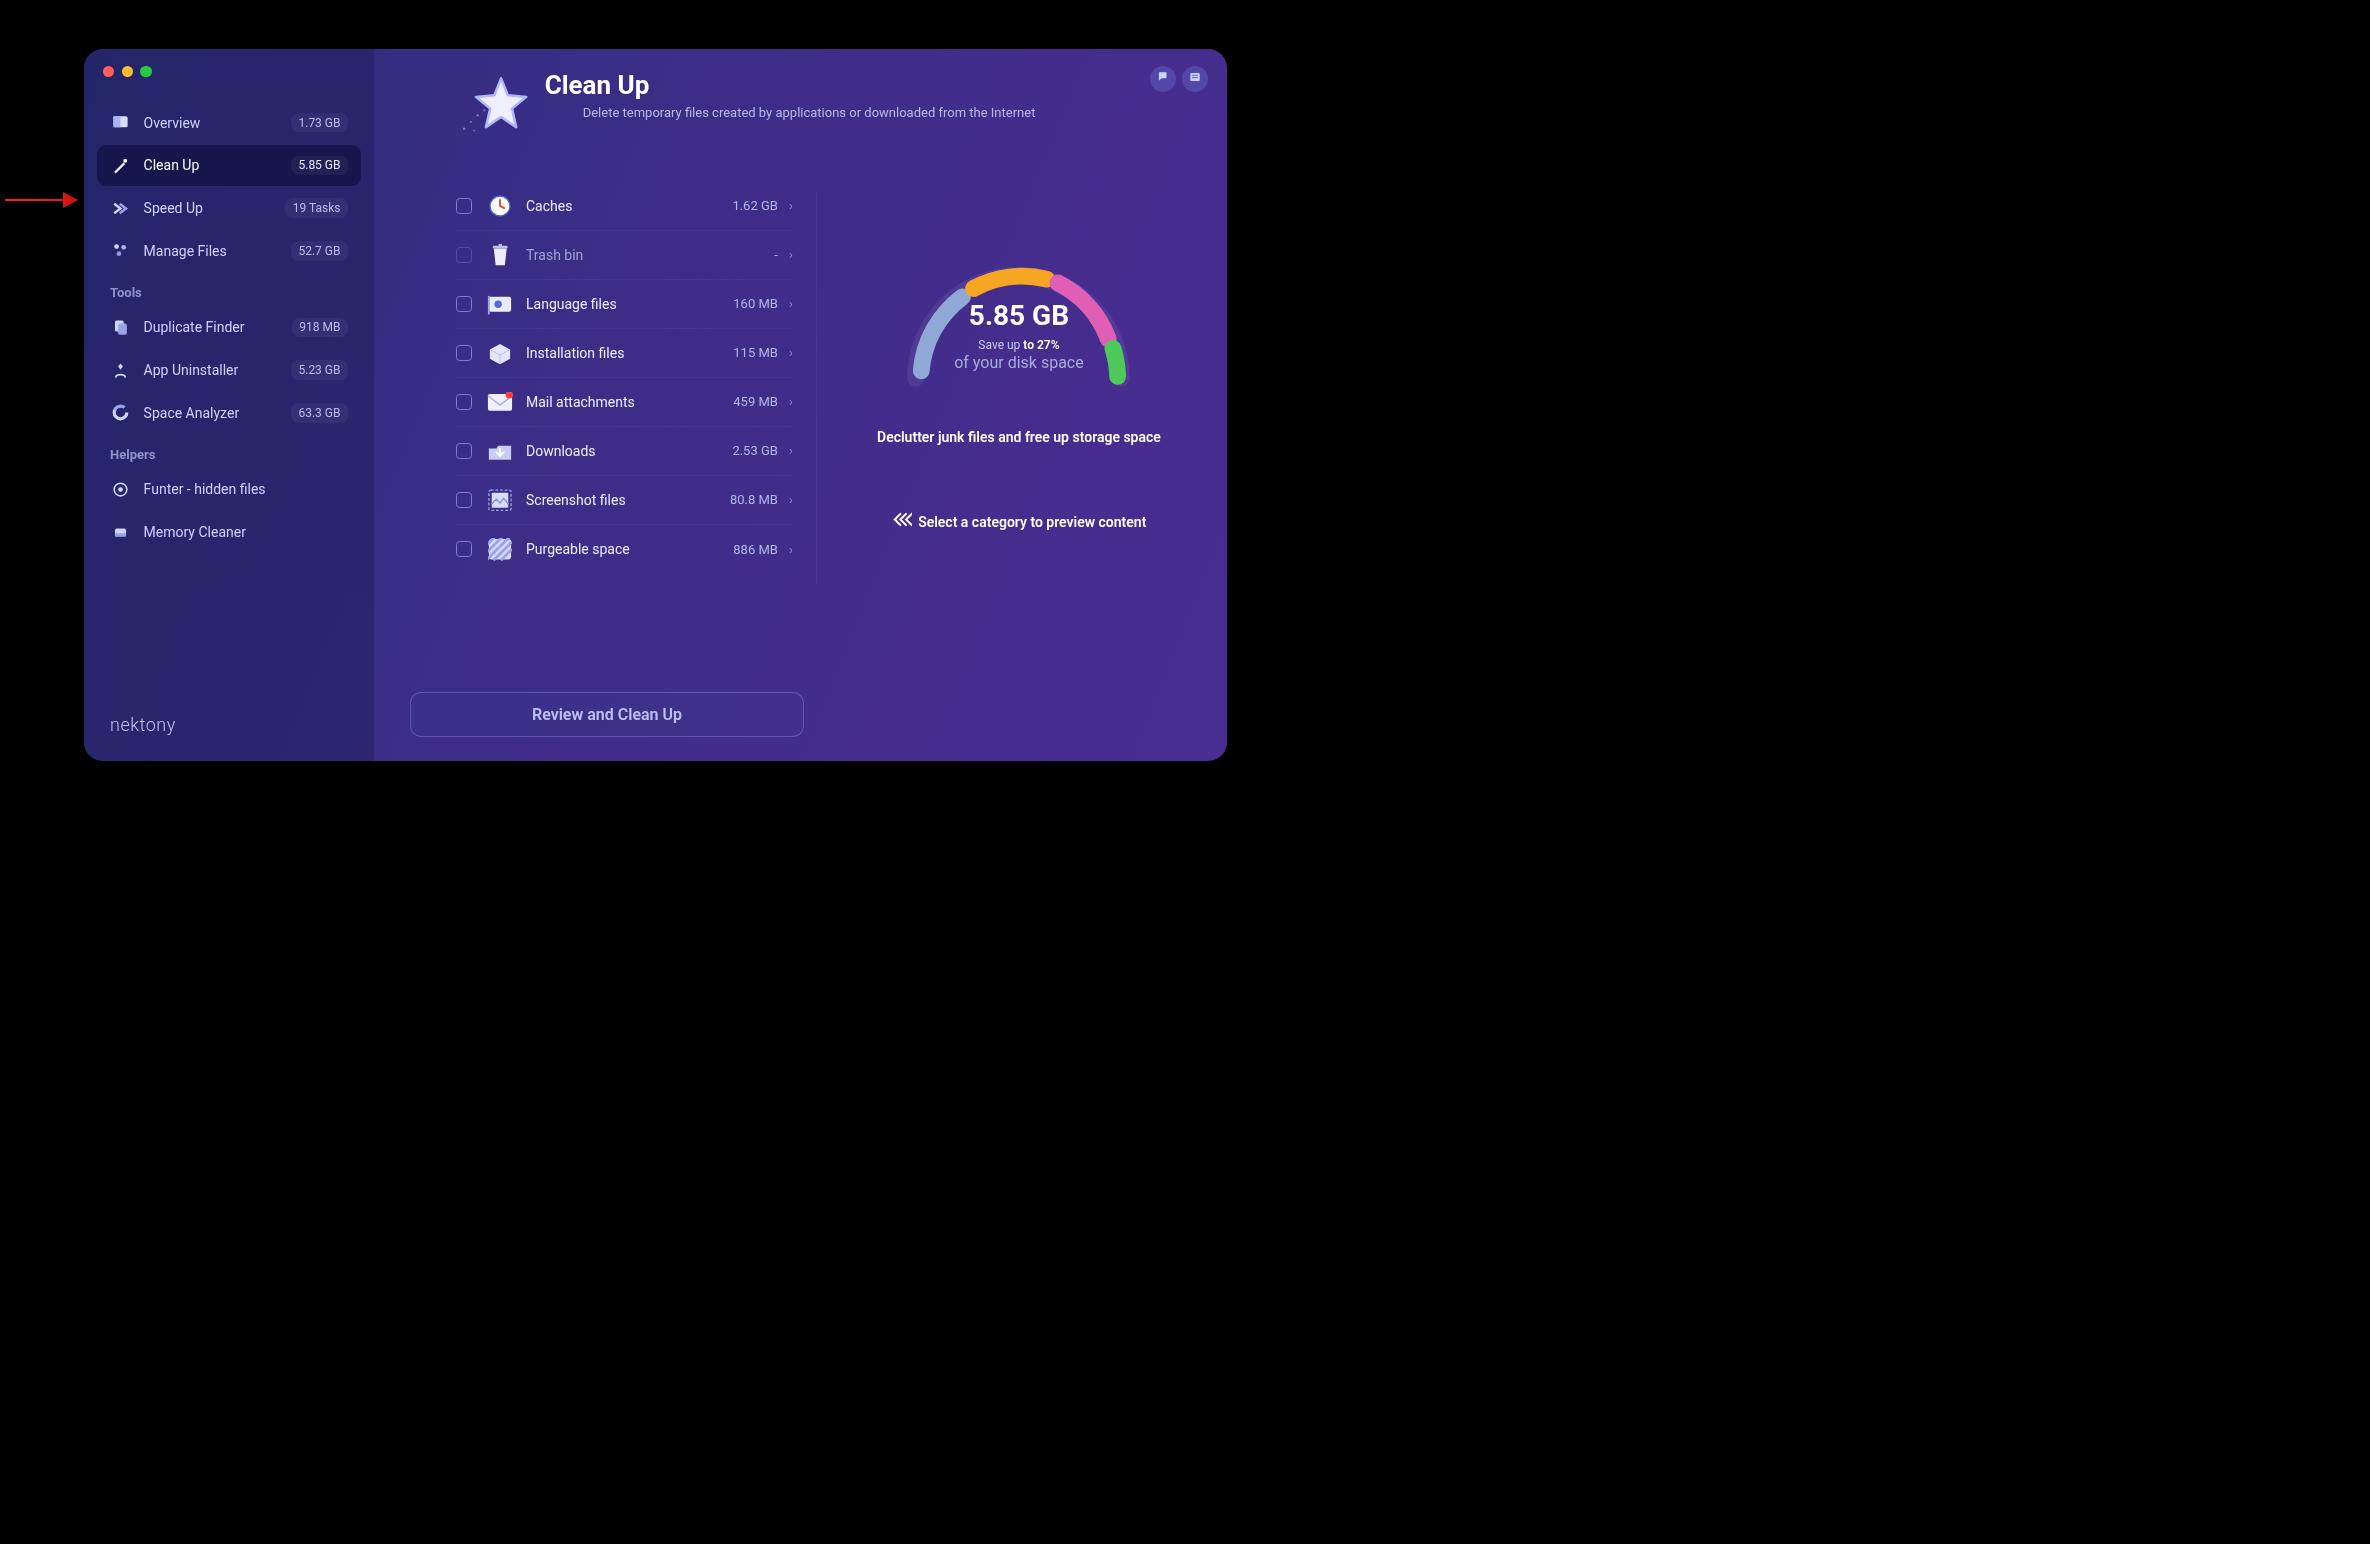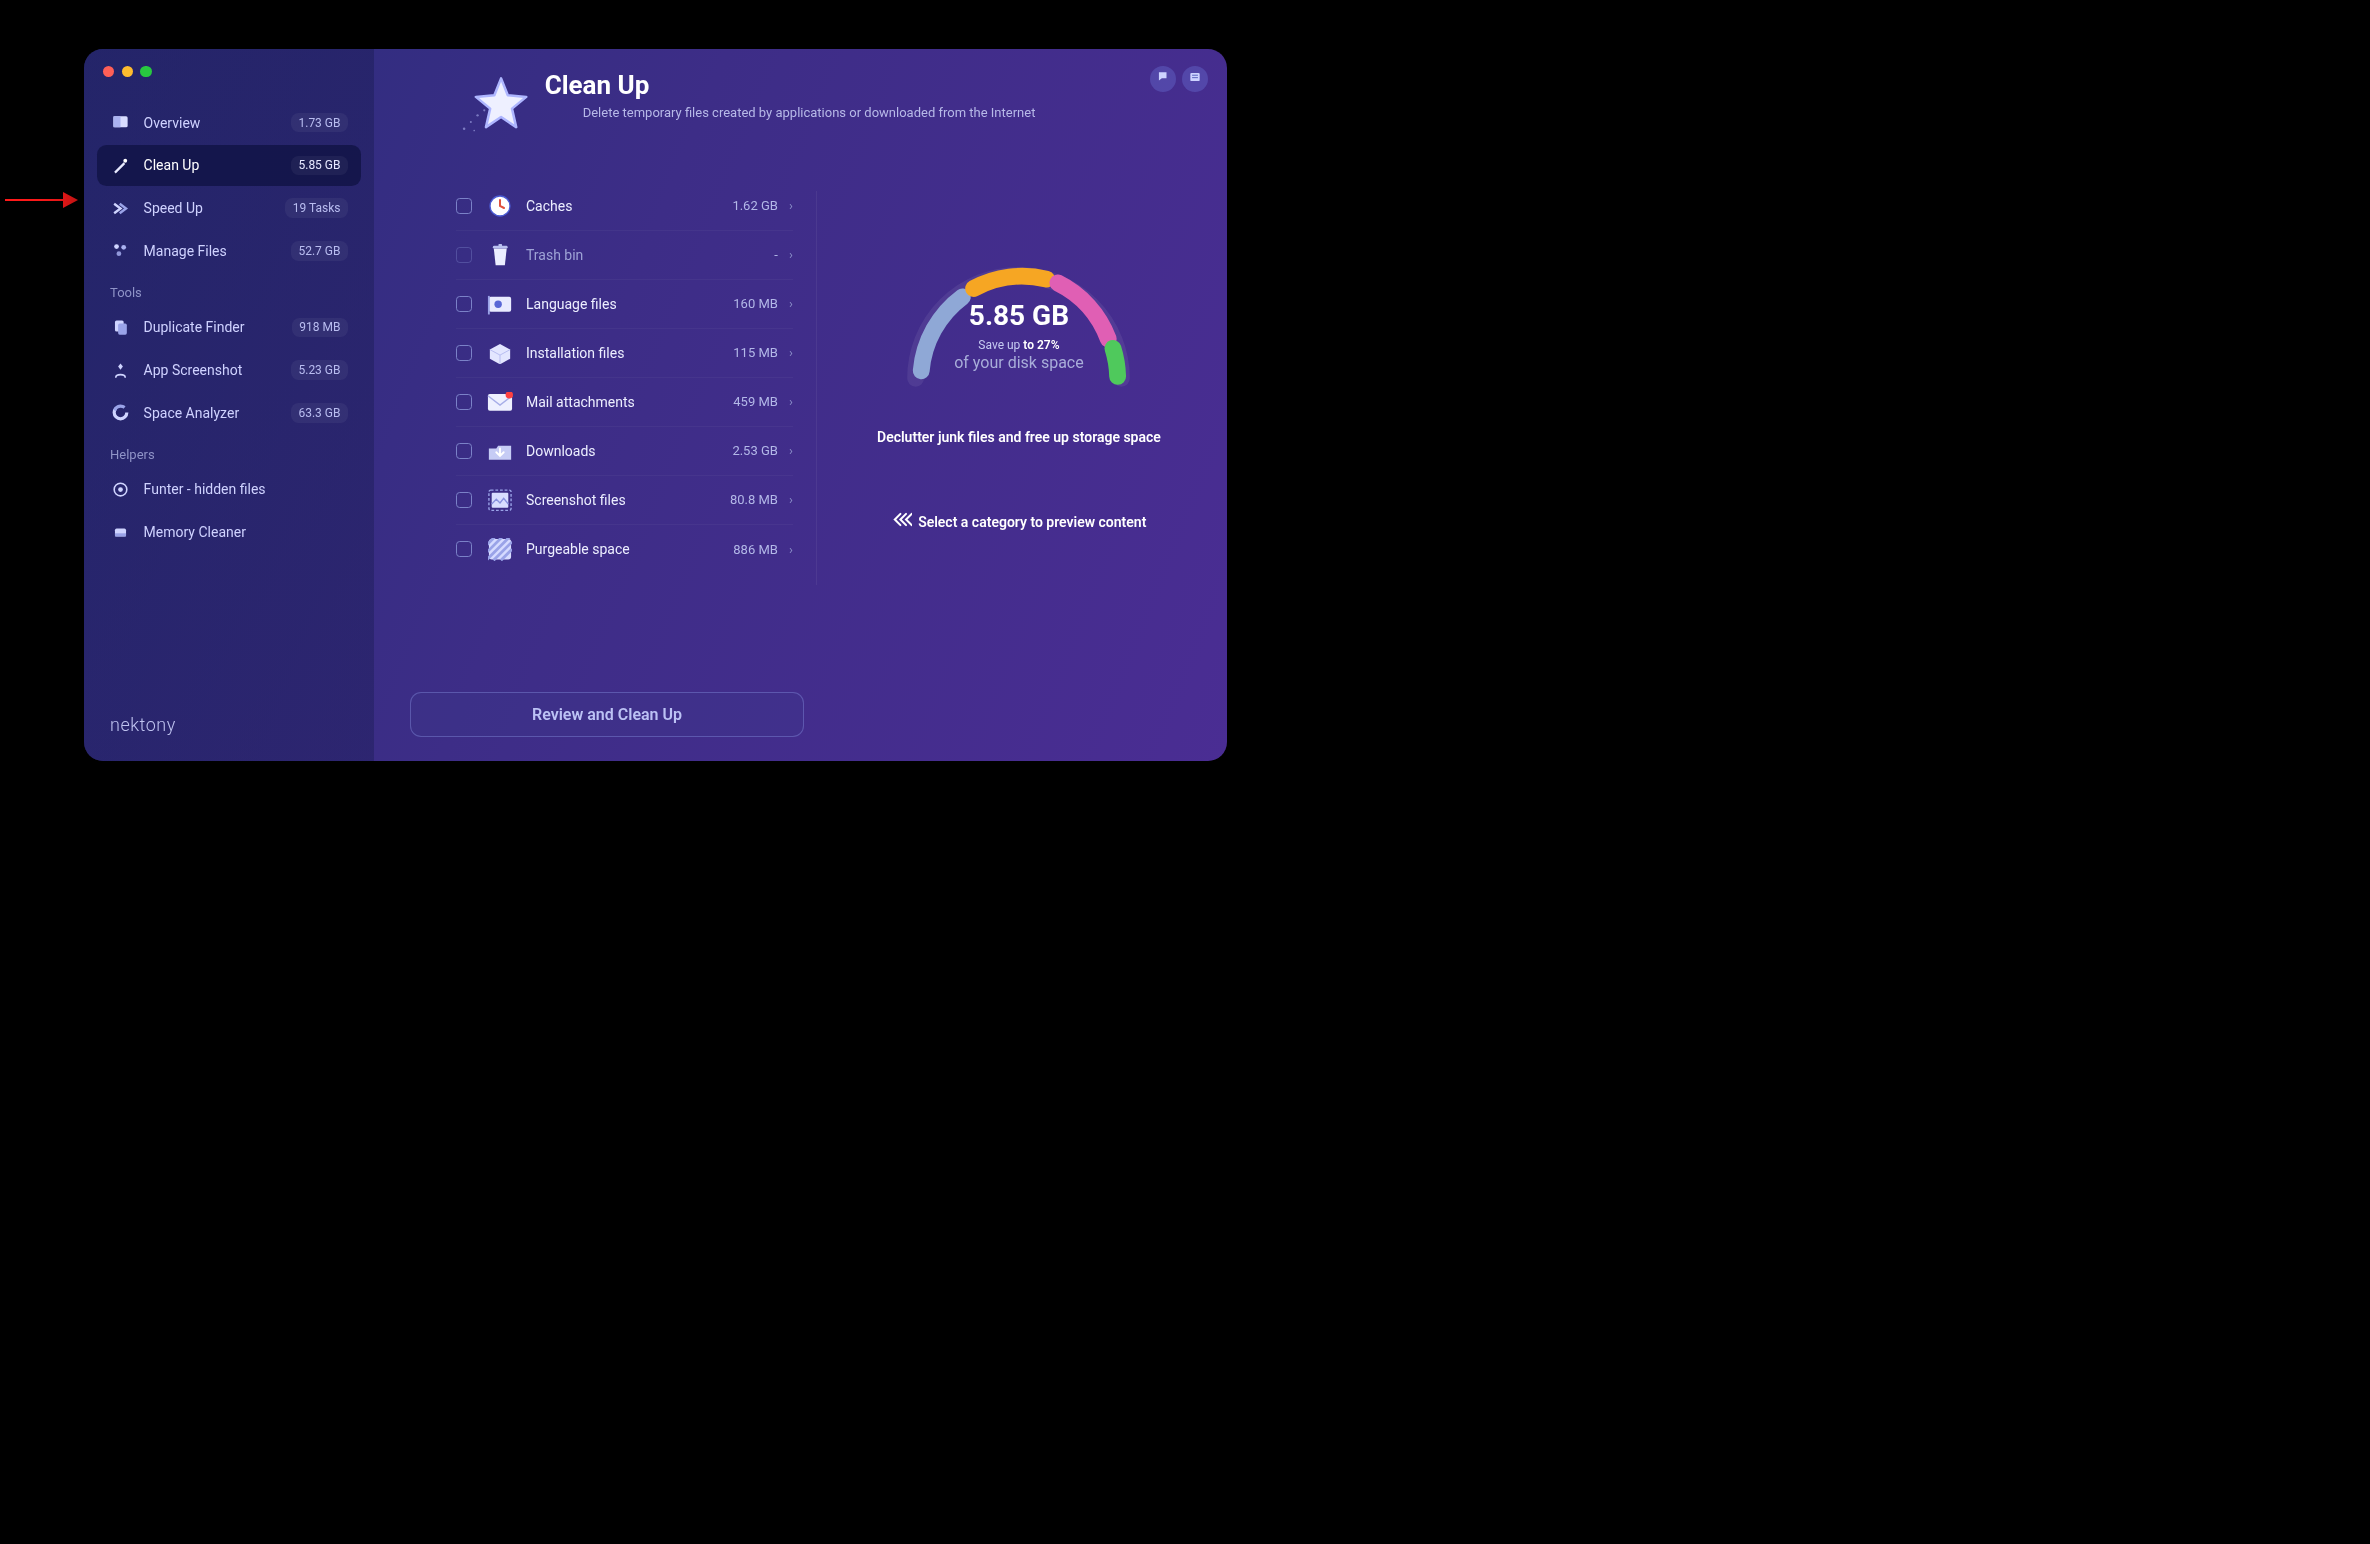--- a/index.html
+++ b/index.html
@@ -94,21 +94,21 @@
     color: #b9bdf0;
     background: rgba(255,255,255,0.05);
     padding: 2.8px 7.5px;
     border-radius: 7.5px;
   }
   .side-item.active .badge { color: #e6e8ff; }
   .side-header {
     color: #8f93c7;
     font-size: 13px;
     padding: 13px 26px 5.6px;
-    font-weight: 400;
+    font-weight: 700;
   }
   .brand {
     margin-top: auto;
     padding: 0 26px 11.2px;
     color: #bfc3f0;
     font-size: 18px;
     letter-spacing: 0.5px;
   }
   .brand .k { font-weight: 300; }
 
@@ -350,21 +350,21 @@
       <span class="label">Duplicate Finder</span>
       <span class="badge">918 MB</span>
     </div>
     <div class="side-item">
       <span class="icon-slot">
         <svg class="svgicon" viewBox="0 0 24 24">
             <path d="M12 3 L15 7 L12 11 L9 7 Z" fill="#cfd4ff"></path>
             <path d="M6 21 C6 16 18 16 18 21" stroke="#cfd4ff" stroke-width="2" fill="none"></path>
           </svg>
       </span>
-      <span class="label">App Screenshot</span>
+      <span class="label">App Uninstaller</span>
       <span class="badge">5.23 GB</span>
     </div>
     <div class="side-item">
       <span class="icon-slot">
         <svg class="svgicon" viewBox="0 0 24 24">
             <circle cx="12" cy="12" r="8" fill="none" stroke="#cfd4ff" stroke-width="4" stroke-dasharray="30 50"></circle>
             <circle cx="12" cy="12" r="8" fill="none" stroke="#9aa3e8" stroke-width="4" stroke-dasharray="15 65" transform="rotate(200 12 12)"></circle>
           </svg>
       </span>
       <span class="label">Space Analyzer</span>

